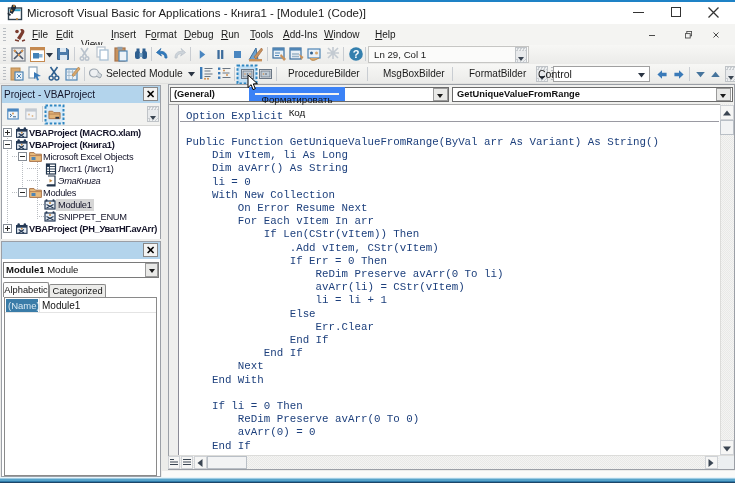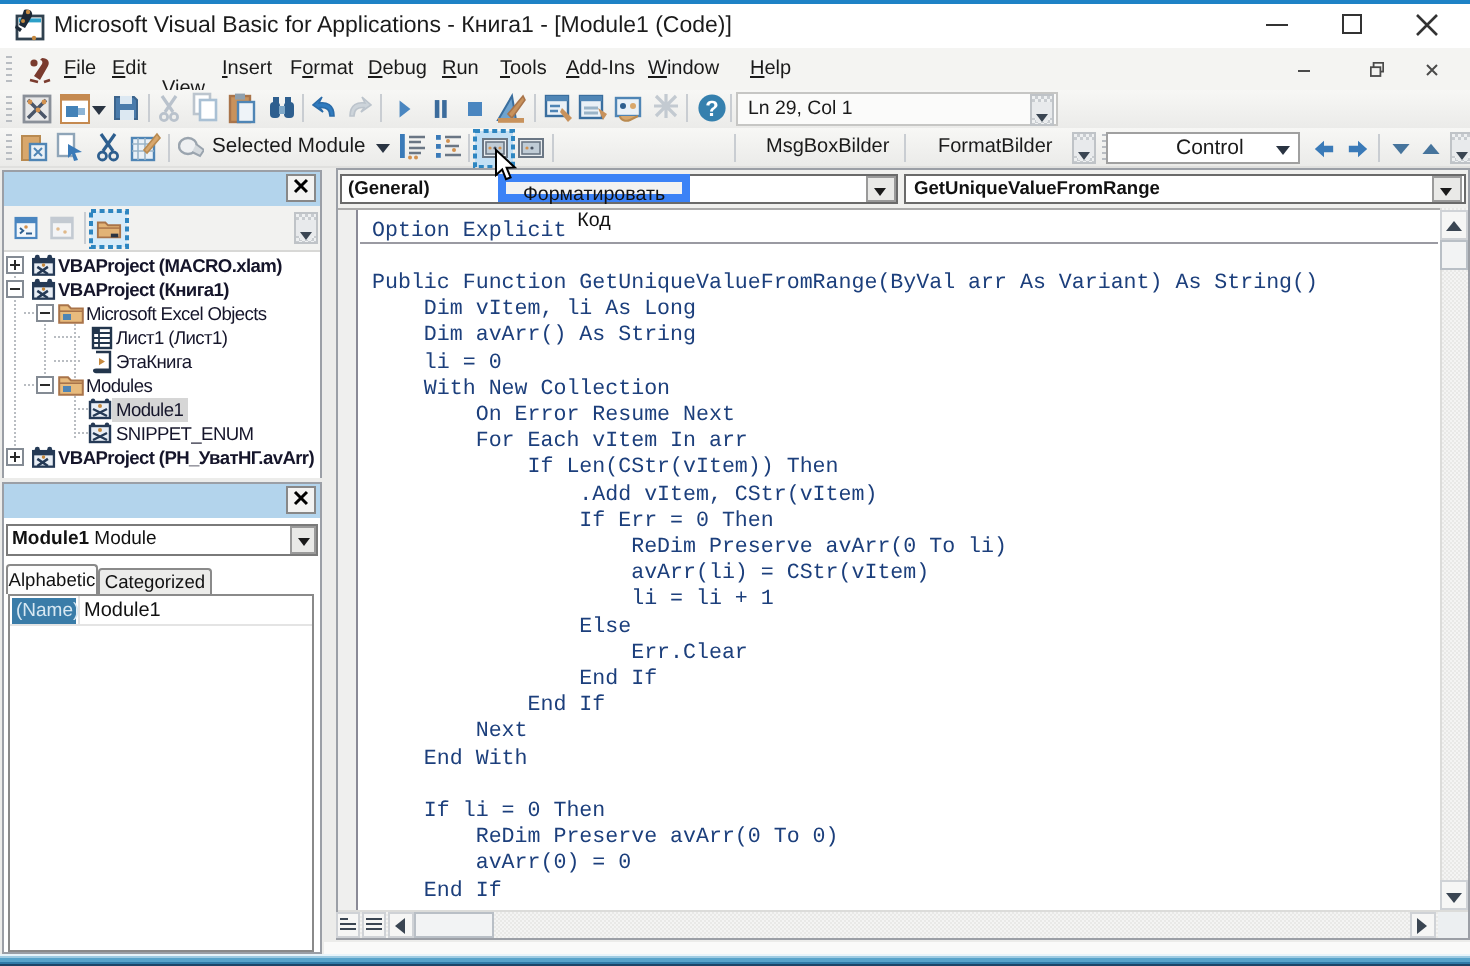--- a/index.html
+++ b/index.html
@@ -258,28 +258,29 @@
       <circle cx="6.5" cy="5" r="0.8" fill="#4a5564"></circle>
       <circle cx="9" cy="5" r="0.8" fill="#d2914f"></circle>
 </svg>
 <svg class="abs" style="left:259px;top:69px;" width="13" height="10" viewBox="0 0 13 10">
   <rect x="0.5" y="0.5" width="12" height="9" fill="#e9edf0" stroke="#6a7684"></rect>
   <rect x="2" y="2" width="9" height="6" fill="#c0ccd6" stroke="#6a7684" stroke-width="0.8"></rect>
   <circle cx="4.5" cy="5" r="0.8" fill="#d2914f"></circle>
       <circle cx="7" cy="5" r="0.8" fill="#4a5564"></circle>
 </svg>
 <div class="sep1" style="left:276px;top:67px;height:14px;"></div>
+<div class="abs" style="left:288px;top:64px;height:20px;line-height:20px;font-size:10px;color:#1a1a1a;">ProcedureBilder</div>
 <div class="sep1" style="left:367px;top:67px;height:14px;"></div>
 <div class="abs" style="left:383px;top:64px;height:20px;line-height:20px;font-size:10px;color:#1a1a1a;">MsgBoxBilder</div>
 <div class="sep1" style="left:452px;top:67px;height:14px;"></div>
 <div class="abs" style="left:469px;top:64px;height:20px;line-height:20px;font-size:10px;color:#1a1a1a;">FormatBilder</div>
 <div class="abs chev" style="left:536px;top:66px;"></div>
 <div class="abs grip" style="left:551px;top:67px;"></div>
 <div class="abs" style="left:553px;top:66px;width:97px;height:16px;background:#fff;border:1px solid #a0a0a0;"></div>
-<div class="abs" style="left:588px;top:66px;height:32px;line-height:16px;font-size:10.5px;color:#1a1a1a;">Control</div>
+<div class="abs" style="left:538px;top:66px;height:32px;line-height:16px;font-size:10.5px;color:#1a1a1a;">Control</div>
 <svg class="abs" style="left:638px;top:73px;" width="7" height="5" viewBox="0 0 7 5">
       <path d="M0 0 L7 0 L3.5 4.5 Z" fill="#2a3442"></path>
     </svg>
 <svg class="abs" style="left:657px;top:70px;" width="10" height="9" viewBox="0 0 12 10">
       <path d="M6 0 L6 3 L11.5 3 L11.5 7 L6 7 L6 10 L0.5 5 Z" fill="#3a7ab8"></path>
     </svg>
 <svg class="abs" style="left:674px;top:70px;" width="10" height="9" viewBox="0 0 12 10">
       <path d="M6 0 L6 3 L0.5 3 L0.5 7 L6 7 L6 10 L11.5 5 Z" fill="#3a7ab8"></path>
     </svg>
 <div class="sep1" style="left:689px;top:67px;height:14px;"></div>
@@ -364,20 +365,21 @@
     </svg>
 <div class="abs sbthumb" style="left:207px;top:456px;width:40px;height:13px;"></div>
 <div class="abs sbbtn" style="left:705px;top:456px;width:13px;height:13px;"></div>
 <svg class="abs" style="left:708px;top:459px;" width="6" height="8" viewBox="0 0 6 8">
       <path d="M0.5 0 L0.5 8 L5.5 4 Z" fill="#3a4552"></path>
     </svg>
 <div class="abs" style="left:719px;top:456px;width:15px;height:13px;background:#eceff1;"></div>
 
 <div class="abs" style="left:1px;top:85px;width:160px;height:154px;background:#fff;border:1px solid #9b9fa6;"></div>
 <div class="abs" style="left:2px;top:86px;width:158px;height:17px;background:#b3d4ec;"></div>
+<div class="abs" style="left:4px;top:86px;height:17px;line-height:17px;font-size:10px;color:#15152a;">Project - VBAProject</div>
 <div class="abs closebox" style="left:143px;top:87px;width:15px;height:14px;"></div>
 
 <div class="abs" style="left:2px;top:103px;width:158px;height:23px;background:#f2f2f0;border-bottom:1px solid #d8d8d6;"></div>
 <svg class="abs" style="left:7px;top:108px;" width="12" height="12" viewBox="0 0 12 12">
   <rect x="0.8" y="1" width="10.4" height="10" fill="#f2f7fb" stroke="#4a86c0" stroke-width="1.1"></rect>
   <rect x="0.8" y="1" width="10.4" height="2.6" fill="#4a86c0"></rect>
   <path d="M3 6 l1.6 1.4 l-1.6 1.4 M6 8.8 h3" stroke="#2e5f8f" stroke-width="1" fill="none"></path>
   <circle cx="6" cy="5.5" r="0.9" fill="#d2914f"></circle>
 </svg>
 <svg class="abs" style="left:25px;top:108px;" width="12" height="12" viewBox="0 0 12 12">
@@ -426,21 +428,21 @@
 <svg class="abs" style="left:45px;top:163px;" width="12" height="12" viewBox="0 0 12 12">
   <rect x="1.5" y="1" width="9" height="10" fill="#fff" stroke="#22354c" stroke-width="1.2"></rect>
   <path d="M1.5 3.5 H10.5 M1.5 6 H10.5 M1.5 8.5 H10.5 M4.5 1 V11" stroke="#22354c" stroke-width="0.9"></path>
   <rect x="1.5" y="1" width="3" height="2.5" fill="#22354c"></rect>
 </svg>
 <div class="trow" style="left:58px;top:163px;">Лист1 (Лист1)</div>
 <svg class="abs" style="left:45px;top:175px;" width="12" height="12" viewBox="0 0 12 12">
   <path d="M3 1 H10 V11 H3 C1.8 11 1.8 9.8 3 9.8 H10" fill="#fff" stroke="#22354c" stroke-width="1.2"></path>
   <path d="M4.5 4 L7.5 5.8 L4.5 7.6 Z" fill="#c5893f"></path>
 </svg>
-<div class="trow" style="left:58px;top:175px;">ЭтаКнига</div>
+<div class="trow" style="left:58px;top:175px;font-style:italic;">ЭтаКнига</div>
 <div class="pm minus" style="left:18px;top:188px;"></div>
 <svg class="abs" style="left:29px;top:187px;" width="13" height="11" viewBox="0 0 13 11">
       <use href="#fld"></use>
     </svg>
 <div class="trow" style="left:43px;top:187px;">Modules</div>
 <svg class="abs" style="left:44px;top:199px;" width="13" height="11" viewBox="0 0 13 11">
       <use href="#mod"></use>
     </svg>
 <div class="trow" style="left:56px;top:199px;background:#d6d6d6;padding:0 2px;">Module1</div>
 <svg class="abs" style="left:44px;top:211px;" width="13" height="11" viewBox="0 0 13 11">
@@ -470,19 +472,19 @@
 <div class="abs" style="left:42px;top:299px;height:13px;line-height:13px;font-size:10px;color:#111;">Module1</div>
 <div class="abs" style="left:5px;top:312px;width:151px;height:1px;background:#e4e4e4;"></div>
 <div class="abs" style="left:39px;top:298px;width:1px;height:14px;background:#e4e4e4;"></div>
 
 <div class="abs" style="left:161px;top:84px;width:7px;height:393px;background:#ececea;"></div>
 
 <div class="abs" style="left:162px;top:471px;width:573px;height:6px;background:#fafaf9;"></div>
 
 <div class="abs" style="left:0;top:477px;width:735px;height:6px;background:linear-gradient(#e8f4fa 0 1px,#9ecbe2 1px 2px,#57a3ca 2px 4px,#2f7aa8 4px 5px,#1d4568 5px 6px);"></div>
 
-<div class="abs" style="left:249px;top:87px;width:96px;height:14px;background:#f2f2f1;border:4px solid #3b82f6;font-size:9.8px;line-height:13px;text-align:center;color:#111;">Форматировать Код</div>
+<div class="abs" style="left:249px;top:87px;width:96px;height:14px;background:#f2f2f1;border:6px solid #3b82f6;font-size:9.8px;line-height:13px;text-align:center;color:#111;">Форматировать Код</div>
 
 <svg class="abs" style="left:247px;top:74px;" width="12" height="17" viewBox="0 0 12 17">
       <path d="M1 1 L1 13.5 L4.1 10.7 L6 15.6 L8.3 14.7 L6.3 9.9 L10.4 9.7 Z" fill="#fff" stroke="#000" stroke-width="1"></path>
     </svg>
 
 </div>
 
 </body></html>

